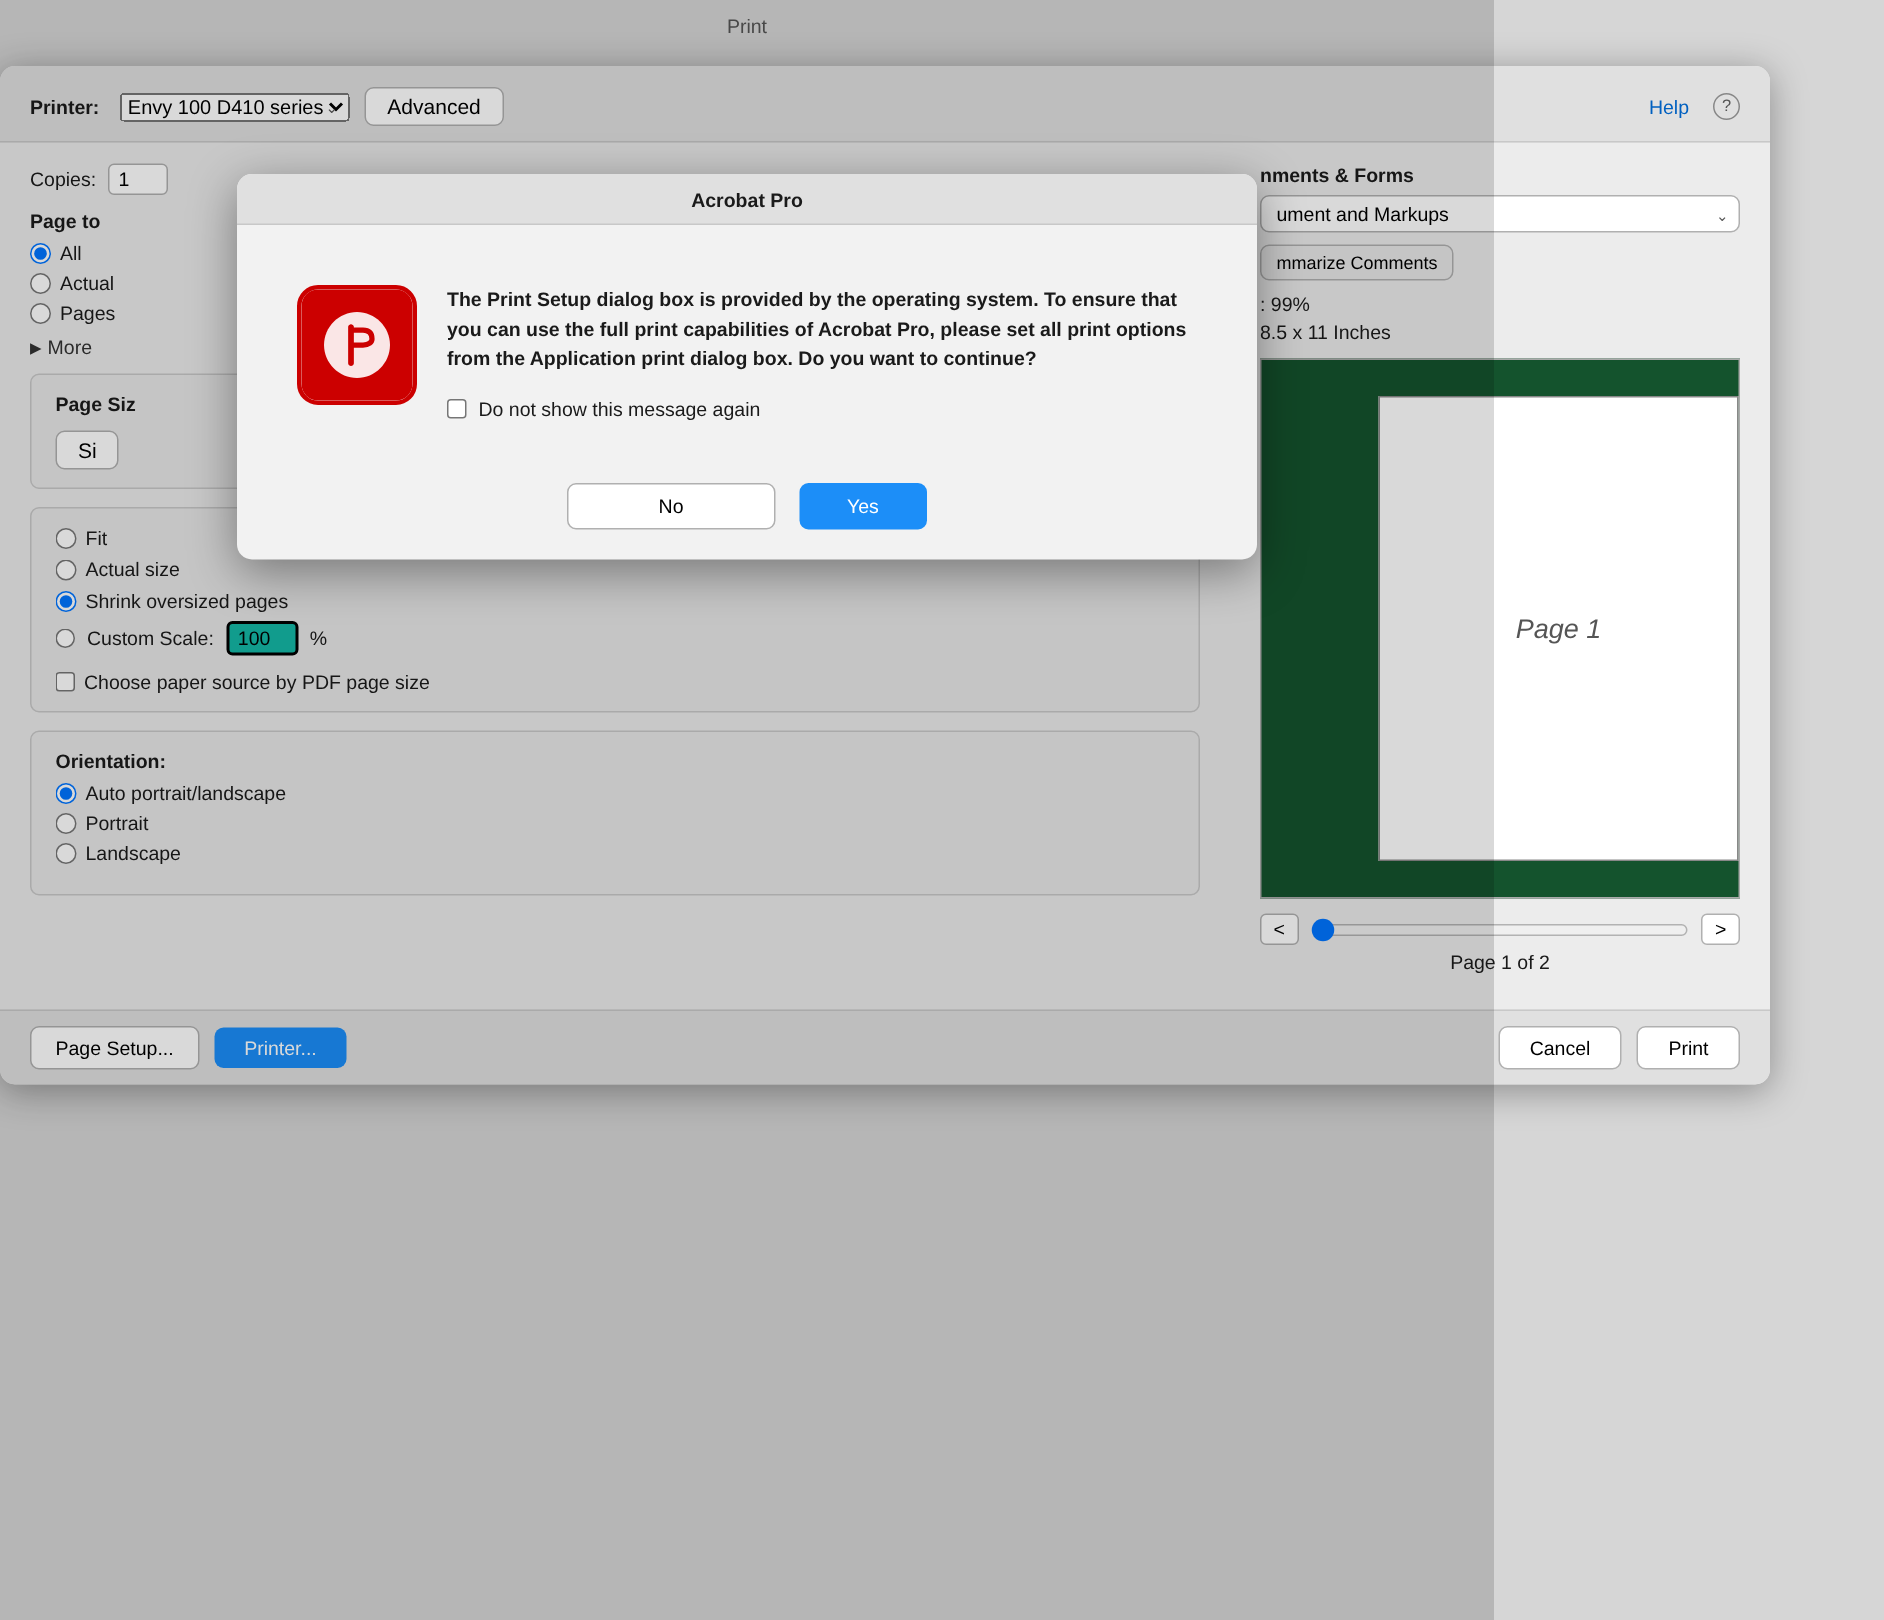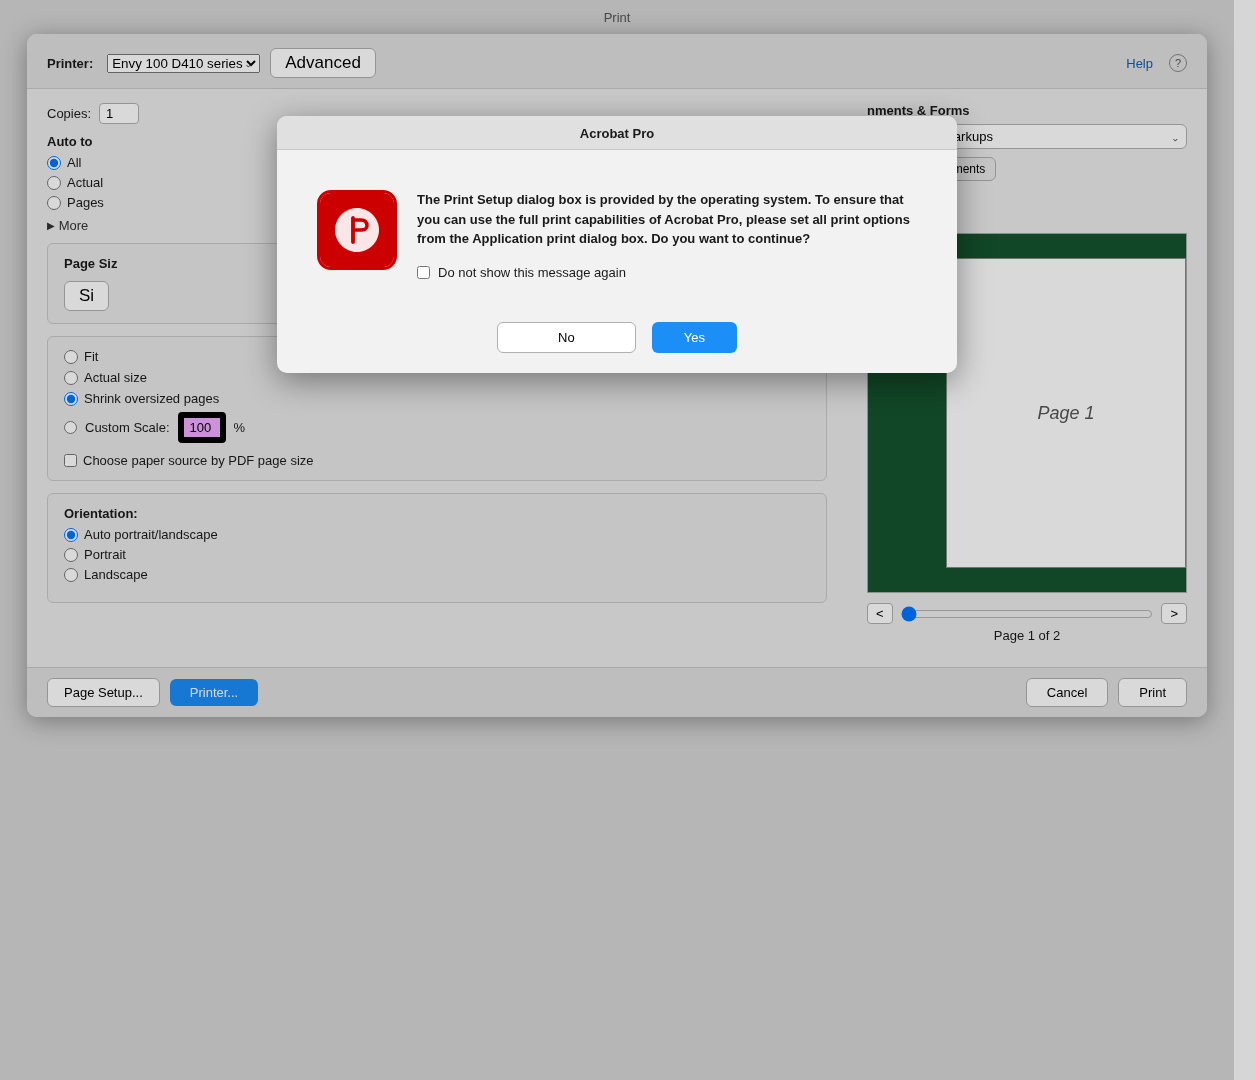--- a/index.html
+++ b/index.html
@@ -19,21 +19,21 @@
       padding: 10px 0 8px;
       font-size: 13px;
       color: #555;
       font-weight: 500;
     }
 
     
     .print-dialog {
       background: #ececec;
       width: 1180px;
-      margin: 1px auto;
+      margin: 11px auto;
       border-radius: 10px;
       box-shadow: 0 4px 24px rgba(0,0,0,0.35);
       overflow: hidden;
     }
 
     .print-top-bar {
       background: #e0e0e0;
       padding: 14px 20px 10px;
       display: flex;
       align-items: center;
@@ -61,21 +61,21 @@
       font-size: 10px;
       color: #555;
       pointer-events: none;
     }
 
     .advanced-btn {
       background: white;
       border: 1px solid #b0b0b0;
       border-radius: 6px;
       padding: 4px 14px;
-      font-size: 17px;
+      font-size: 14px;
       cursor: pointer;
     }
 
     .help-link {
       margin-left: auto;
       color: #0060c0;
       font-size: 13px;
       text-decoration: none;
     }
 
@@ -157,25 +157,25 @@
     }
 
     .scale-row {
       display: flex;
       align-items: center;
       gap: 8px;
     }
 
     .scale-input {
       width: 48px;
-      border: 6px solid #000000;
+      border: 2px solid #000000;
       border-radius: 4px;
       padding: 2px 6px;
       font-size: 13px;
-      background: #f0abfc;
+      background: #14b8a6;
     }
 
     .checkbox-row {
       display: flex;
       align-items: center;
       gap: 6px;
       font-size: 13px;
       margin-top: 4px;
     }
 
@@ -455,21 +455,21 @@
       border: none;
       border-radius: 6px;
       padding: 7px 32px;
       font-size: 13px;
       cursor: pointer;
       font-weight: 500;
     }
 
     .wrapper {
       position: relative;
-      width: 1234px;
+      width: 996px;
       height: 1080px;
     }
   </style>
 </head>
 <body>
 
 <div class="wrapper">
   <div class="title-bar">
     <span>Print</span>
   </div>
@@ -492,21 +492,21 @@
 
       <div class="left-panel">
 
         <div class="copies-row">
           <span>Copies:</span>
           <input type="text" value="1" style="width: 40px; border: 1px solid rgb(176, 176, 176); border-radius: 4px; padding: 2px 6px; font-size: 13px; background: white;">
         </div>
 
         <div>
           <div class="section-label">
-            <span>Auto to</span>
+            <span>Page to</span>
           </div>
           <div class="radio-group">
             <div class="radio-row">
               <input type="radio" name="pages" checked="" style="">
               <span>All</span>
             </div>
             <div class="radio-row">
               <input type="radio" name="pages" style="">
               <span>Actual</span>
             </div>

